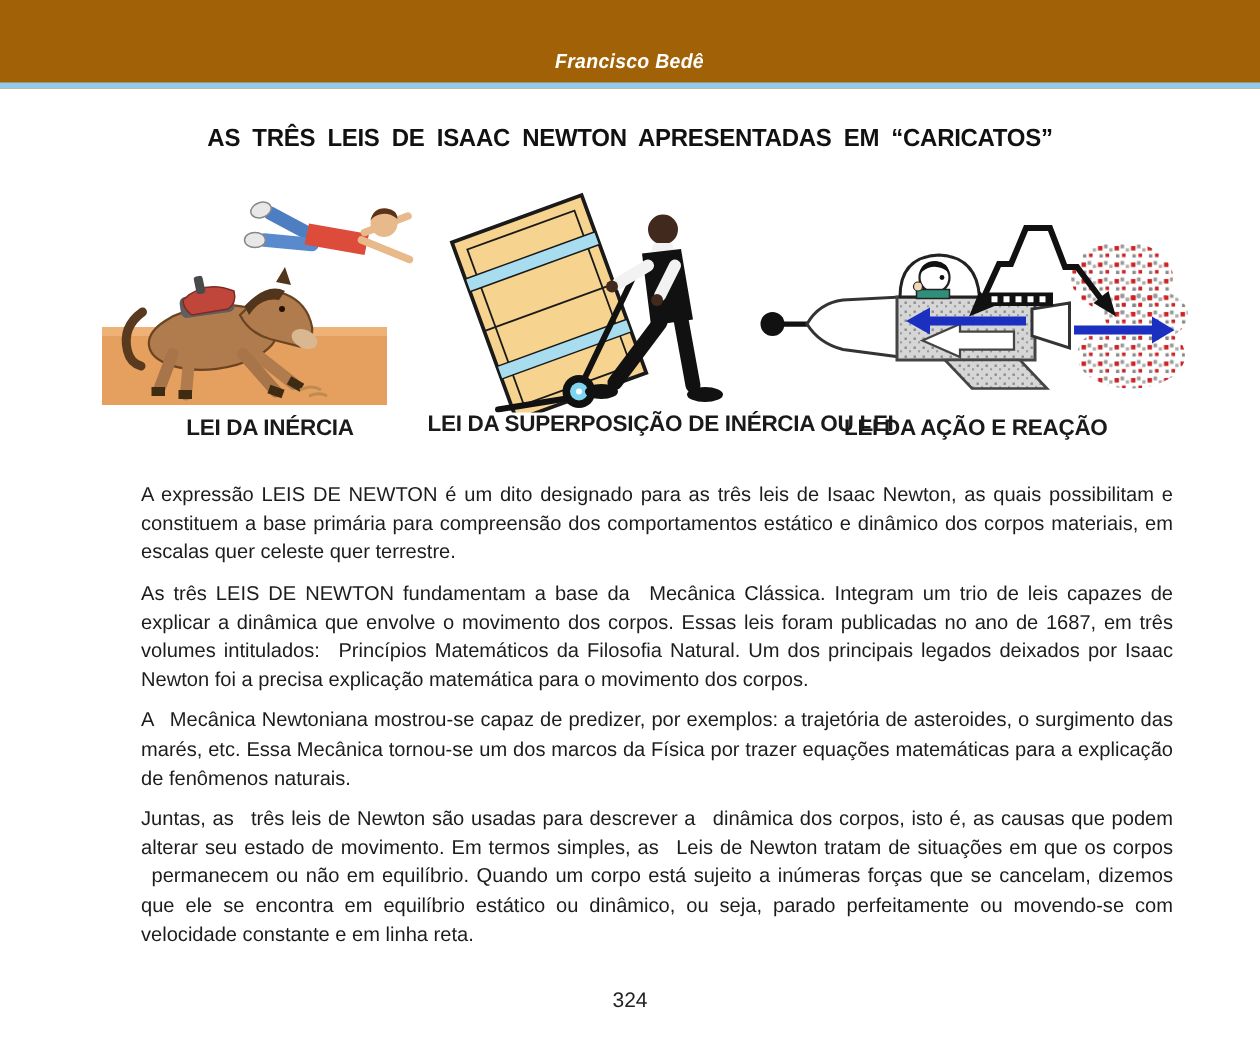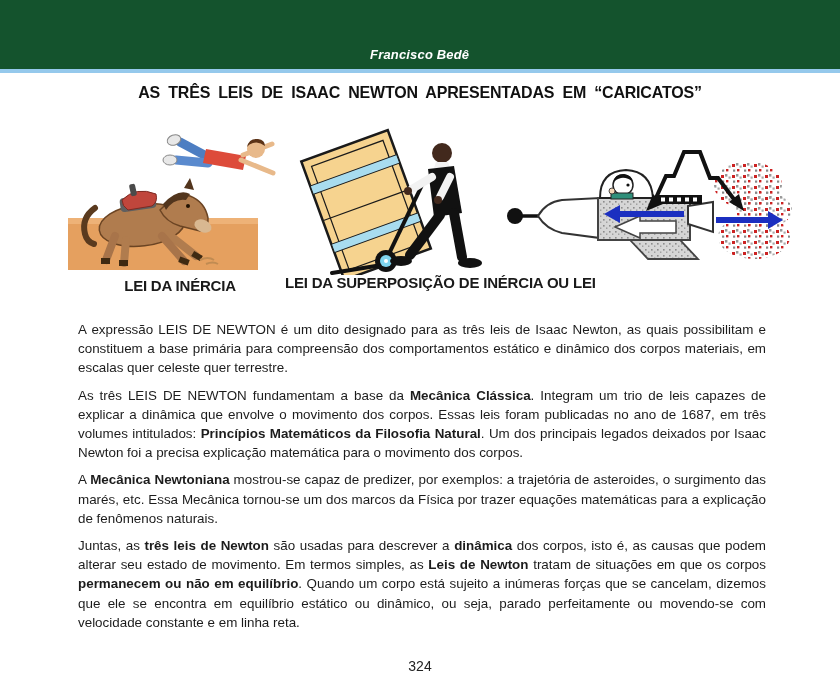--- a/index.html
+++ b/index.html
@@ -2,44 +2,44 @@
 <html><head>
 <meta charset="utf-8">
 <style>
   * { margin:0; padding:0; box-sizing:border-box; }
   html,body { background:#e9e9e9; }
   .page {
     position:relative; width:840px; height:695px; background:#ffffff;
     font-family:"Liberation Sans", sans-serif; overflow:hidden; margin:0 auto;
   }
   .header-bar {
-    position:absolute; left:0; top:0; width:840px; height:73px;
-    background:#14532d; border-bottom:4px solid #95c9ec;
+    position:absolute; left:0; top:0; width:840px; height:59px;
+    background:#a16207; border-bottom:4px solid #95c9ec;
     display:flex; align-items:flex-end; justify-content:center;
   }
   .header-author {
     color:#ffffff; font-weight:bold; font-style:italic; font-size:13.5px;
     letter-spacing:0.2px; padding-bottom:7px; transform:scaleX(0.96);
   }
   .doc-title {
     position:absolute; left:0; top:83px; width:840px; text-align:center;
     font-weight:bold; font-size:16.5px; color:#111; letter-spacing:-0.2px;
     word-spacing:4px; transform:scaleX(0.97);
   }
   .fig { position:absolute; }
   .caption {
     position:absolute; text-align:center; font-weight:bold; font-size:15px;
     color:#1a1a1a; letter-spacing:-0.2px; line-height:13px; white-space:nowrap;
   }
   .body-text {
-    position:absolute; left:78px; top:320px; width:688px;
+    position:absolute; left:94px; top:320px; width:688px;
     font-size:13.4px; line-height:19.2px; color:#1c1c1c; text-align:justify;
   }
   .body-text p { margin-bottom:8px; }
-  .body-text .b { font-weight:bold; }
+  .body-text .b { font-weight:normal;margin-left:7px; }
   .page-number {
     position:absolute; left:0; top:658px; width:840px; text-align:center;
     font-size:14px; color:#222;
   }
 </style>
 </head>
 <body>
 
 <div class="page">
 
@@ -178,20 +178,21 @@
       <polyline points="155,60 166,36 174,36 184,12 200,12 210,38 218,38 236,62" fill="none" stroke="#111" stroke-width="4"></polyline>
       <polygon points="146,71 153,54 163,64" fill="#111"></polygon>
       <polygon points="244,71 229,62 239,54" fill="#111"></polygon>
     </g>
   </svg>
 
   <div class="caption" style="left:60px; top:279px; width:240px;">LEI DA INÉRCIA</div>
   <div class="caption" style="left:285px; top:276px; width:250px;">
     <div>LEI DA SUPERPOSIÇÃO DE INÉRCIA OU LEI</div>
   </div>
+  <div class="caption" style="left:538px; top:279px; width:225px;">LEI DA AÇÃO E REAÇÃO</div>
 
   <div class="body-text">
       <p><span>A expressão LEIS DE NEWTON é um dito designado para as três leis de Isaac Newton, as quais possibilitam e constituem a base primária para compreensão dos comportamentos estático e dinâmico dos corpos materiais, em escalas quer celeste quer terrestre.</span></p>
       <p><span>As três LEIS DE NEWTON fundamentam a base da </span><span class="b">Mecânica Clássica</span><span>. Integram um trio de leis capazes de explicar a dinâmica que envolve o movimento dos corpos. Essas leis foram publicadas no ano de 1687, em três volumes intitulados: </span><span class="b">Princípios Matemáticos da Filosofia Natural</span><span>. Um dos principais legados deixados por Isaac Newton foi a precisa explicação matemática para o movimento dos corpos.</span></p>
       <p><span>A </span><span class="b">Mecânica Newtoniana</span><span> mostrou-se capaz de predizer, por exemplos: a trajetória de asteroides, o surgimento das marés, etc. Essa Mecânica tornou-se um dos marcos da Física por trazer equações matemáticas para a explicação de fenômenos naturais.</span></p>
       <p><span>Juntas, as </span><span class="b">três leis de Newton</span><span> são usadas para descrever a </span><span class="b">dinâmica</span><span> dos corpos, isto é, as causas que podem alterar seu estado de movimento. Em termos simples, as </span><span class="b">Leis de Newton</span><span> tratam de situações em que os corpos </span><span class="b">permanecem ou não em equilíbrio</span><span>. Quando um corpo está sujeito a inúmeras forças que se cancelam, dizemos que ele se encontra em equilíbrio estático ou dinâmico, ou seja, parado perfeitamente ou movendo-se com velocidade constante e em linha reta.</span></p>
     </div>
 
   <div class="page-number">324</div>
 

